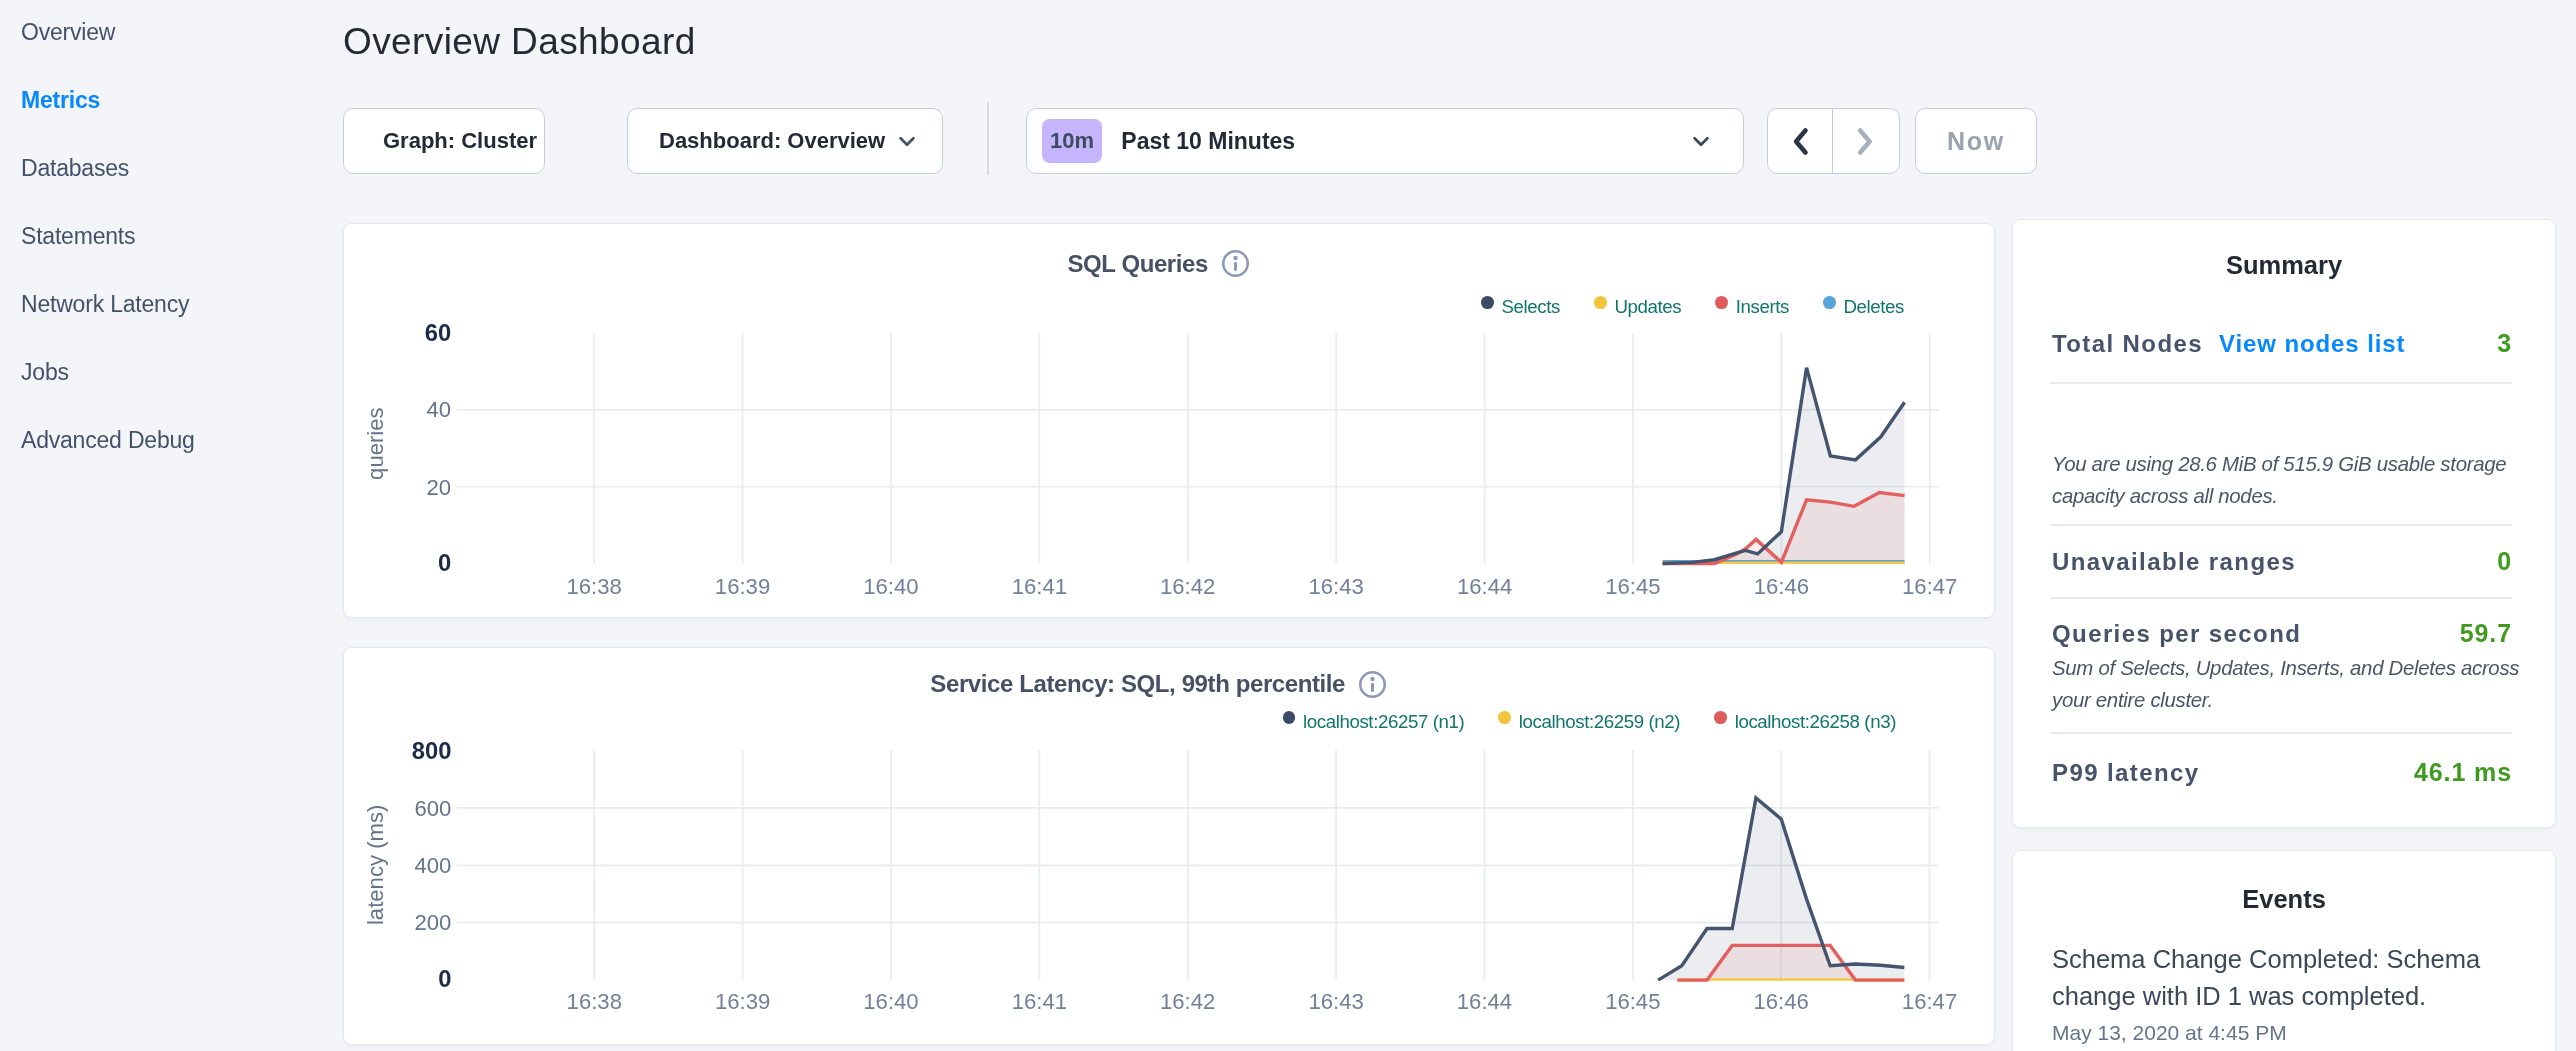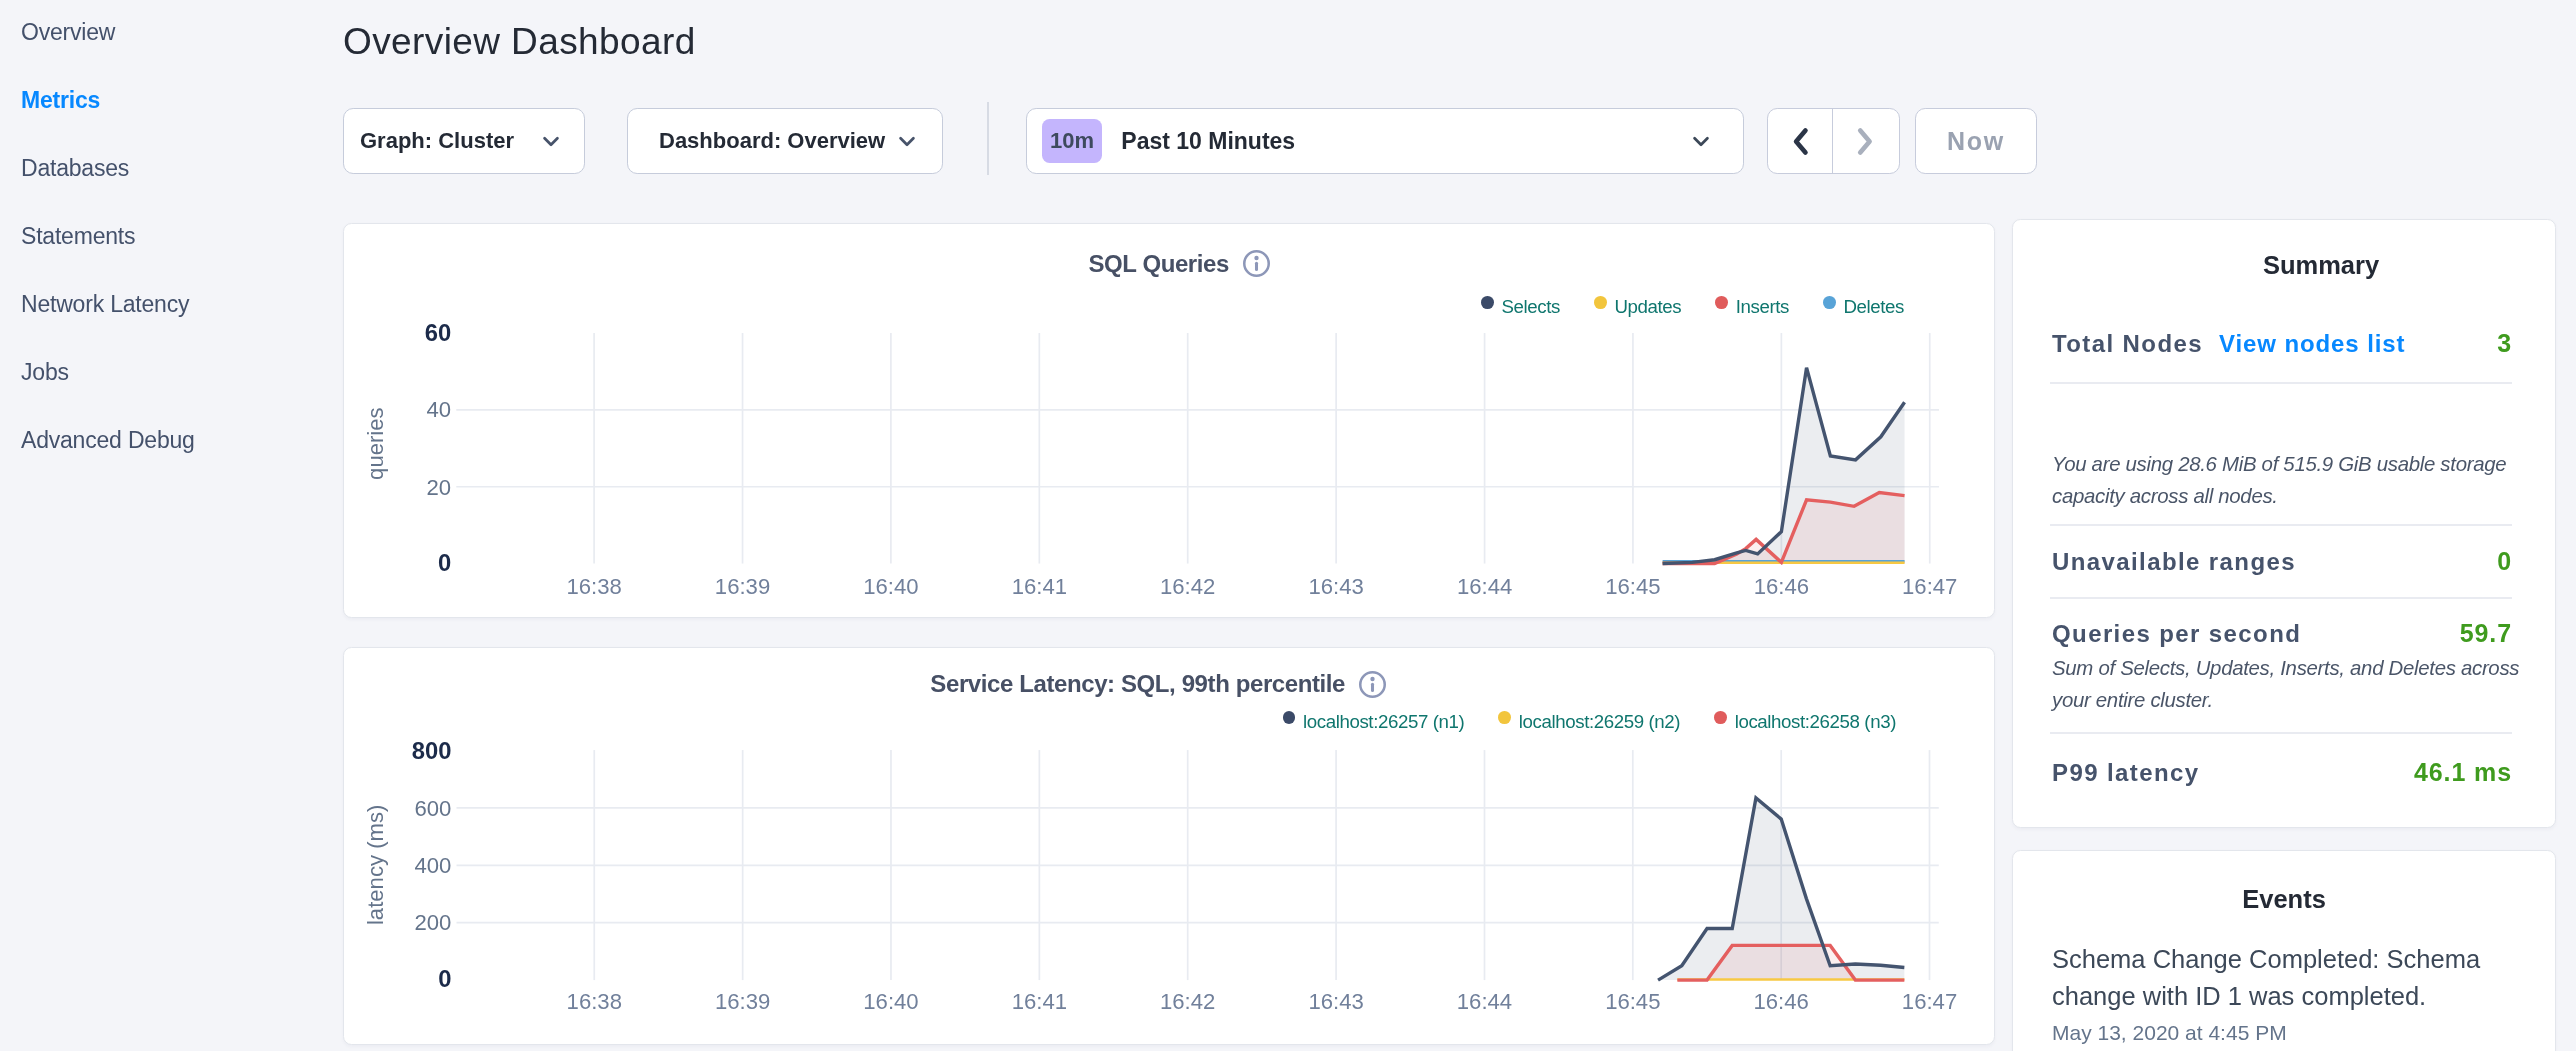--- a/index.html
+++ b/index.html
@@ -34,21 +34,21 @@
   <div class="active" style="top:87px;">Metrics</div>
   <div style="top:155px;">Databases</div>
   <div style="top:223px;">Statements</div>
   <div style="top:291px;">Network Latency</div>
   <div style="top:359px;">Jobs</div>
   <div style="top:427px;">Advanced Debug</div>
 </div>
 
 <div class="title">Overview Dashboard</div>
 
-<div class="box" style="left:343px; width:242px; padding:0 22px 0 16px; justify-content:space-between; font-size:22px;">
+<div class="box" style="left:343px; width:202px; padding:0 22px 0 39px; justify-content:space-between; font-size:22px;">
   <span>Graph: Cluster</span>
   <svg class="chev" viewBox="0 0 24 24" fill="none">
       <path d="M5 9 L12 16 L19 9" stroke="#47536a" stroke-width="3" stroke-linecap="round" stroke-linejoin="round"></path>
     </svg>
 </div>
 <div class="box" style="left:627px; width:316px; padding:0 24px 0 31px; justify-content:space-between; font-size:22px;">
   <span>Dashboard: Overview</span>
   <svg class="chev" viewBox="0 0 24 24" fill="none">
       <path d="M5 9 L12 16 L19 9" stroke="#47536a" stroke-width="3" stroke-linecap="round" stroke-linejoin="round"></path>
     </svg>
@@ -68,21 +68,21 @@
       </svg>
   </div>
   <div style="width:64px; height:100%; display:flex; align-items:center; justify-content:center;">
     <svg width="18.7" height="29" viewBox="0 0 22 34" fill="none">
         <path d="M5 4 L16 17 L5 30" stroke="#a9b0bd" stroke-width="5.5" stroke-linecap="round" stroke-linejoin="round"></path>
       </svg>
   </div>
 </div>
 <div class="box" style="left:1915px; width:122px; justify-content:center; color:#9aa2b1; letter-spacing:1.7px; font-size:25px; border-color:#c7ccdc; border-radius:10.2px;">Now</div>
 
-<div class="card" style="left:343px; top:223px; width:1652px; height:395px;padding-left:21px;">
+<div class="card" style="left:343px; top:223px; width:1652px; height:395px;">
   <div class="ctitle" style="top:25.5px;">
       <span>SQL Queries</span>
       <svg class="iicon" width="27" height="27" viewBox="0 0 32 32">
         <circle cx="16" cy="16" r="14.5" fill="none" stroke="#8d97b8" stroke-width="3"></circle>
         <circle cx="16" cy="9.5" r="2.6" fill="#8d97b8"></circle>
         <rect x="14.2" y="14" width="3.6" height="11" rx="1.8" fill="#8d97b8"></rect>
       </svg>
     </div>
   <svg style="position:absolute; left:0; top:0;" width="1652" height="395" viewBox="0 0 1942 464">
         <g stroke="#e8ebf1" stroke-width="2">
@@ -191,21 +191,21 @@
   <div class="legend" style="top:63px; right:98px;">
     <span class="dot" style="background:#3b4a68;"></span>
       <span class="lbl">localhost:26257 (n1)</span>
     <span class="dot" style="background:#f2c53d;"></span>
       <span class="lbl">localhost:26259 (n2)</span>
     <span class="dot" style="background:#e05c5c;"></span>
       <span class="lbl">localhost:26258 (n3)</span>
   </div>
 </div>
 
-<div class="card" style="left:2012px; top:219px; width:544px; height:609px;padding-left:37px;">
+<div class="card" style="left:2012px; top:219px; width:544px; height:609px;">
   <div style="position:absolute; top:31px; width:100%; text-align:center; font-size:25.5px; font-weight:700; color:#242a35;">Summary</div>
   <div class="srow" style="top:109px;">
     <span><span class="shead">Total Nodes</span><span style="display:inline-block;width:16px;"></span><span style="font-size:24px;font-weight:700;color:#0788ff;letter-spacing:0.9px;">View nodes list</span></span>
     <span class="sval">3</span>
   </div>
   <div class="ssep" style="top:162px;"></div>
   <div class="sdesc" style="top:228px;">You are using 28.6 MiB of 515.9 GiB usable storage<br>capacity across all nodes.</div>
   <div class="ssep" style="top:304px;"></div>
   <div class="srow" style="top:327px;">
     <span class="shead">Unavailable ranges</span>

